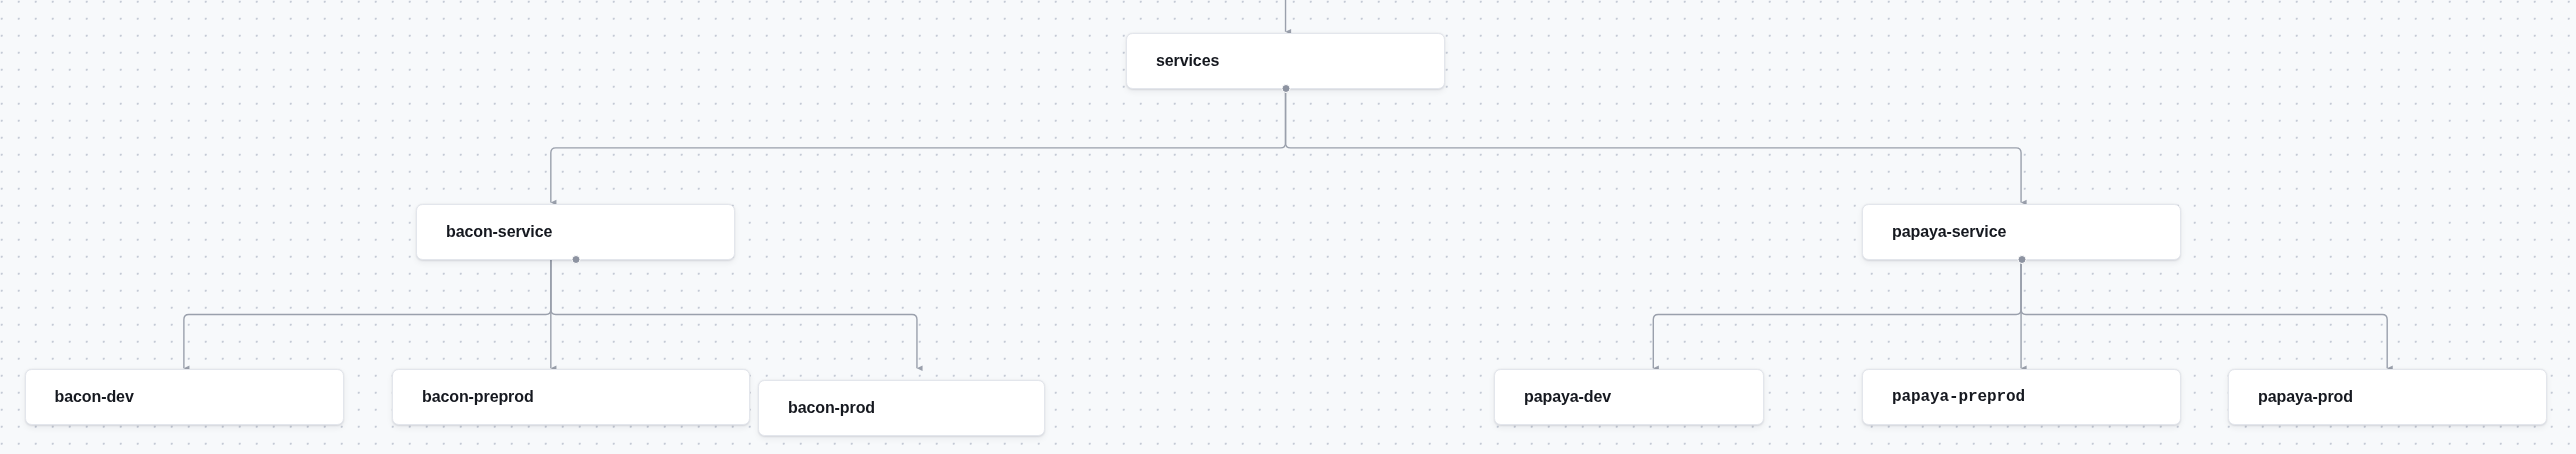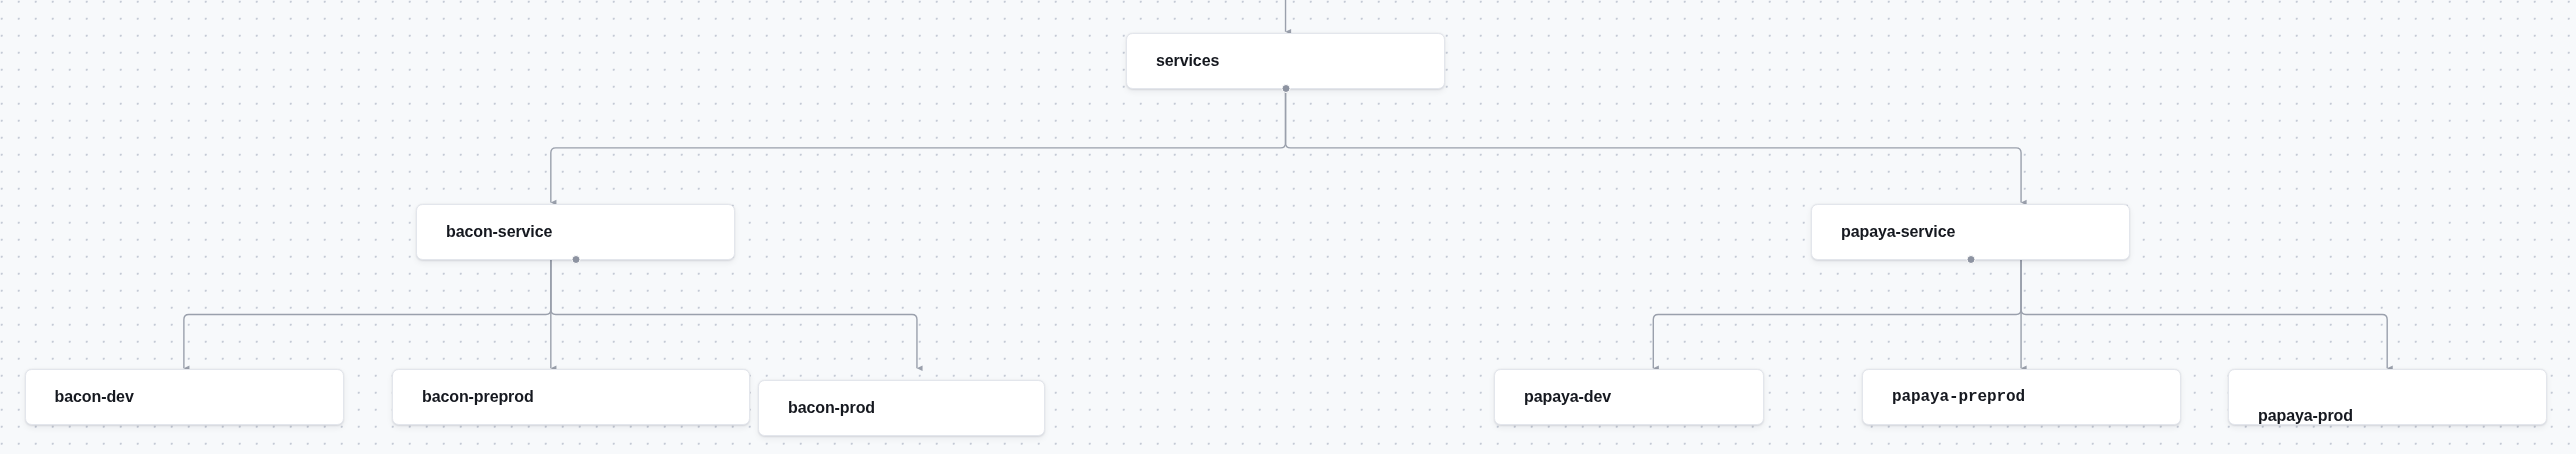--- a/index.html
+++ b/index.html
@@ -87,38 +87,38 @@
 
   <div id="node-layer">
       <div class="flow-node" style="left: 1126px; top: 33px; width: 319px; height: 56px;">
         <span class="node-label">services</span>
         <span class="handle-dot"></span>
       </div>
       <div class="flow-node" style="left: 392px; top: 204px; width: 319px; height: 56px; margin-left: 24px;">
         <span class="node-label">bacon-service</span>
         <span class="handle-dot"></span>
       </div>
-      <div class="flow-node" style="left: 1811px; top: 204px; width: 319px; height: 56px;">
+      <div class="flow-node" style="left: 1862px; top: 204px; width: 319px; height: 56px;">
         <span class="node-label">papaya-service</span>
         <span class="handle-dot"></span>
       </div>
       <div class="flow-node" style="left: 24.6px; top: 369px; width: 319px; height: 56px;">
         <span class="node-label">bacon-dev</span>
       </div>
       <div class="flow-node" style="left: 392px; top: 369px; width: 358px; height: 56px;">
         <span class="node-label">bacon-preprod</span>
       </div>
       <div class="flow-node" style="left: 758px; top: 380px; width: 287px; height: 56px;">
         <span class="node-label">bacon-prod</span>
       </div>
       <div class="flow-node" style="left: 1494px; top: 369px; width: 270px; height: 56px; text-align: right;">
         <span class="node-label">papaya-dev</span>
       </div>
       <div class="flow-node" style="left: 1862px; top: 369px; width: 319px; height: 56px; font-family: Liberation Mono, monospace;">
         <span class="node-label">papaya-preprod</span>
       </div>
-      <div class="flow-node" style="left: 2228px; top: 369px; width: 319px; height: 56px; align-items: flex-end;">
+      <div class="flow-node" style="left: 2228px; top: 369px; width: 319px; height: 56px;">
         <span class="node-label">papaya-prod</span>
       </div>
     </div>
 
 </div>
 
 
 </body></html>

